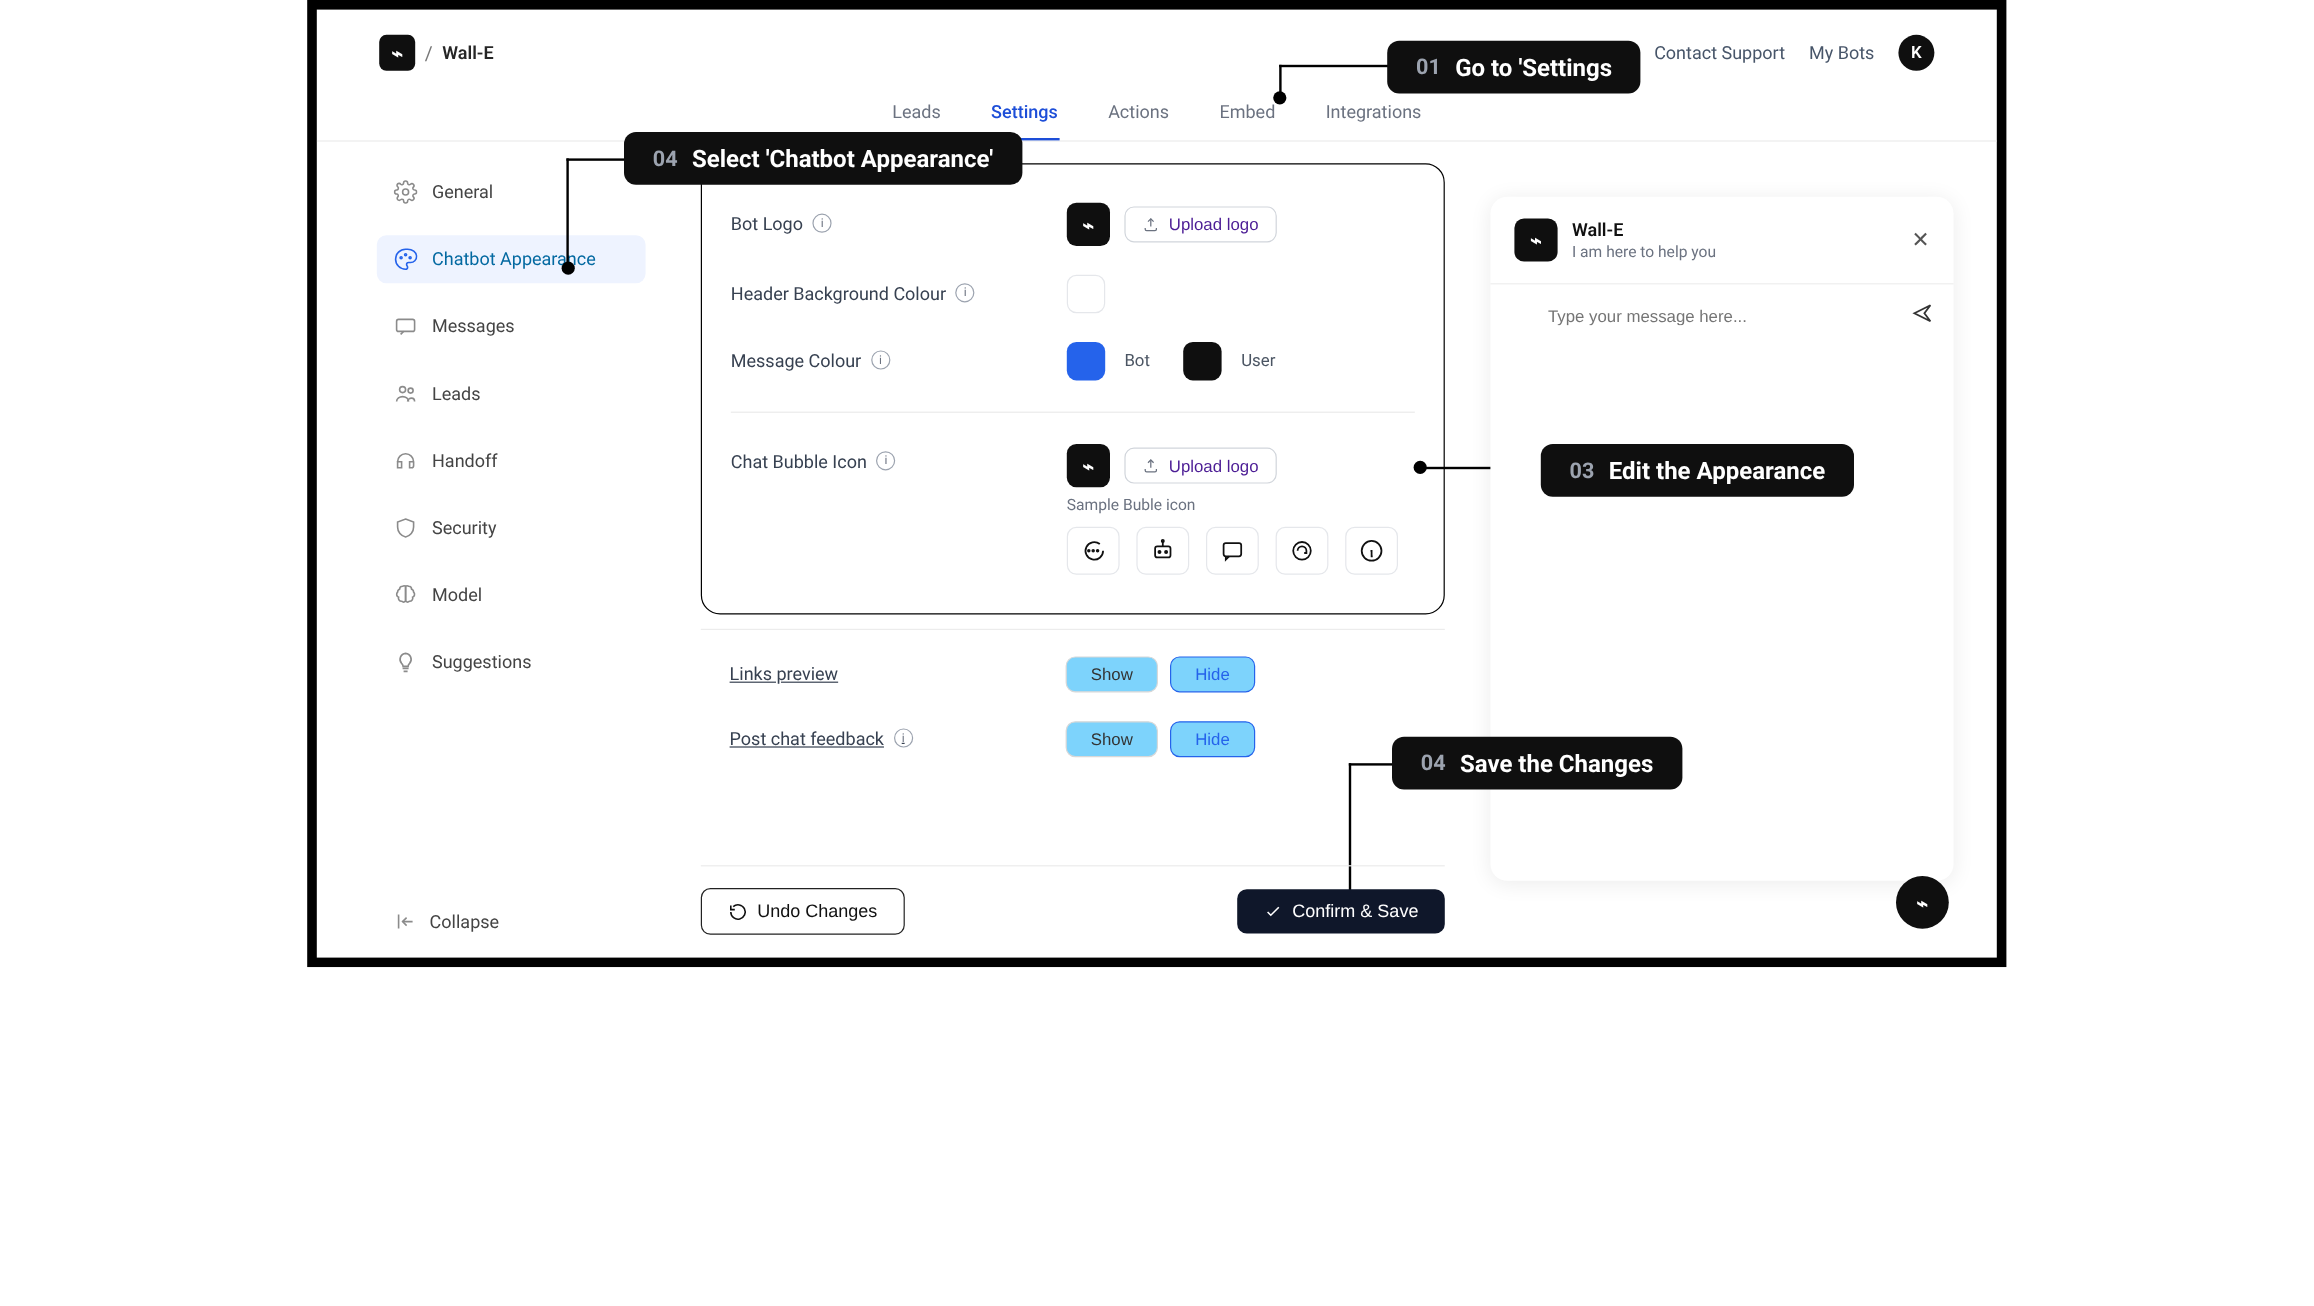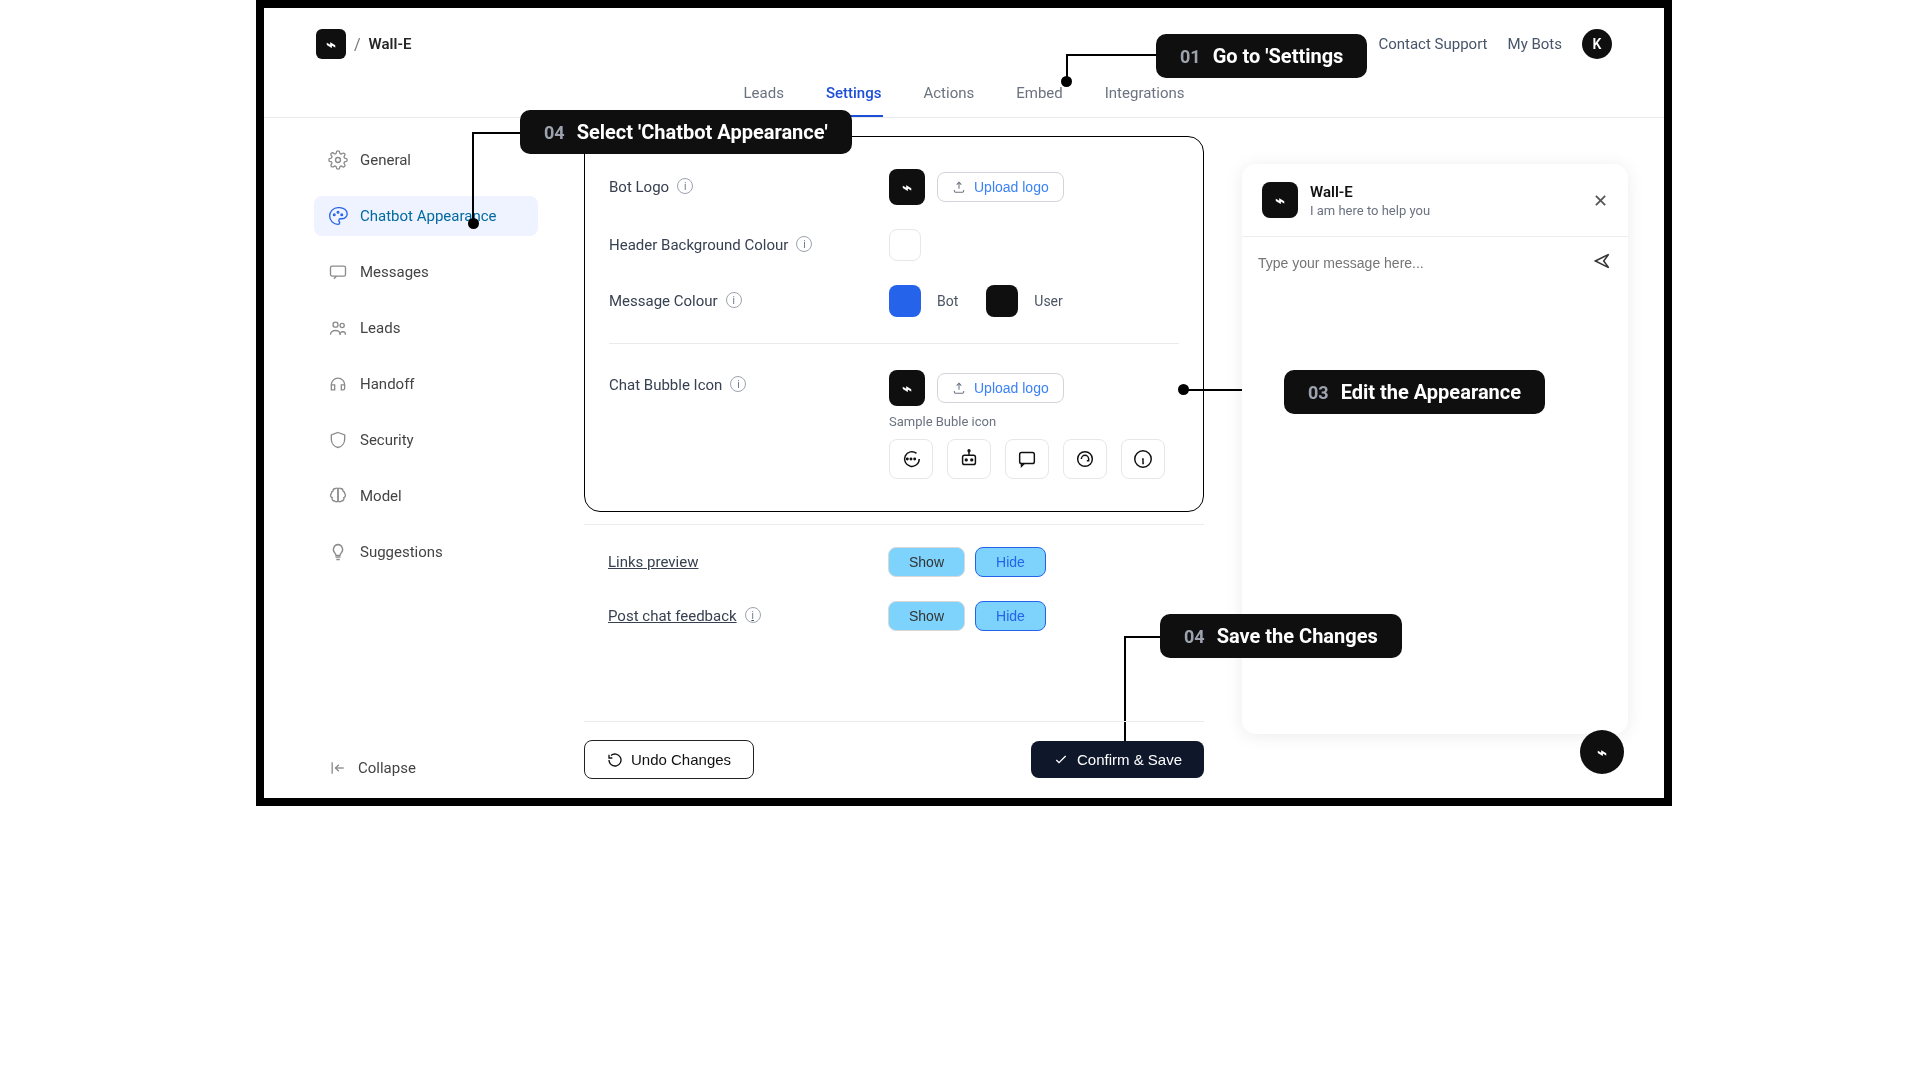--- a/index.html
+++ b/index.html
@@ -28,21 +28,21 @@
   .side-item.active .side-icon svg { stroke:#2563eb; }
   .collapse-row { margin-top:auto; margin-bottom:20px; display:flex; align-items:center; gap:10px; color:#444; font-size:15px; cursor:pointer; padding-left:14px; }
   
   .main { flex:1; padding:18px 0 0 28px; position:relative; }
   .panel { border:1.6px solid #000; border-radius:16px; width:620px; padding:20px 24px; }
   .row { display:flex; align-items:center; padding:12px 0; }
   .row-label { width:280px; color:#374151; font-size:15px; display:flex; align-items:flex-start; gap:8px; }
   .info-dot { width:16px; height:16px; border:1px solid #9ca3af; border-radius:50%; display:inline-flex; align-items:center; justify-content:center; font-size:10px; color:#6b7280; }
   .row-ctrl { display:flex; align-items:center; gap:12px; }
   .mini-logo { width:36px; height:36px; border-radius:8px; background:#0f0f0f; display:flex; align-items:center; justify-content:center; color:#fff; font-weight:700; }
-  .upload-btn { border:1px solid #d1d5db; border-radius:8px; padding:6px 14px; display:flex; align-items:center; gap:8px; color:#3b82f6; font-size:14px; background:#fff; cursor:pointer; }
+  .upload-btn { border:1px solid #d1d5db; border-radius:8px; padding:6px 14px; display:flex; align-items:center; gap:8px; color:#4c1d95; font-size:14px; background:#fff; cursor:pointer; }
   .upload-btn svg { width:14px; height:14px; stroke:#6b7280; fill:none; stroke-width:1.8; }
   .swatch { width:32px; height:32px; border-radius:8px; }
   .swatch.white { border:1px solid #e5e7eb; background:#fff; }
   .swatch.blue { background:#2563eb; }
   .swatch.black { background:#0f0f0f; }
   .swatch-label { color:#4b5563; font-size:14px; margin-left:4px; margin-right:16px; }
   .hr { border:none; border-top:1px solid #eaeaea; margin:14px 0; }
   .sample-label { color:#6b7280; font-size:13px; margin:8px 0 10px 0; }
   .sample-row { display:flex; gap:14px; }
   .sample-ico { width:44px; height:40px; border:1px solid #e5e7eb; border-radius:8px; display:flex; align-items:center; justify-content:center; cursor:pointer; }
@@ -62,21 +62,21 @@
   
   .preview { position:absolute; right:36px; top:156px; width:386px; height:570px; border-radius:14px; background:#fff; box-shadow:0 2px 18px rgba(0,0,0,0.08); display:flex; flex-direction:column; }
   .prev-head { display:flex; align-items:center; padding:18px 20px; gap:12px; }
   .prev-title { font-weight:600; font-size:15px; }
   .prev-sub { color:#6b7280; font-size:13px; margin-top:2px; }
   .prev-x { margin-left:auto; font-size:18px; cursor:pointer; color:#555; }
   .prev-body { padding:6px 18px; flex:1; }
   .bubble.bot { background:#2161ff; color:#fff; border-radius:10px; padding:12px 14px; display:inline-block; font-size:14px; max-width:80%; }
   .bubble.user { background:#0f0f0f; color:#fff; border-radius:8px; padding:8px 12px; display:inline-block; font-size:14px; float:right; margin-top:22px; }
   .prev-input { border-top:1px solid #eee; padding:14px 16px; display:flex; align-items:center; gap:10px; }
-  .prev-input input { flex:1; border:none; outline:none; font-size:14px; color:#7f1d1d; }
+  .prev-input input { flex:1; border:none; outline:none; font-size:14px; color:#7f1d1d;margin-left:32px; }
   .prev-foot { text-align:center; padding:10px 0 14px; color:#6b7280; font-size:13px; }
   .prev-foot b { font-weight:600; color:#333; }
   
   .fab { position:absolute; right:40px; bottom:24px; width:44px; height:44px; border-radius:50%; background:#0f0f0f; color:#fff; display:flex; align-items:center; justify-content:center; font-weight:700; }
   
   .callout { position:absolute; background:#0f0f0f; color:#fff; border-radius:10px; padding:10px 24px; display:flex; align-items:center; gap:12px; z-index:50; }
   .callnum { color:#9ca3af; font-weight:700; font-size:18px; }
   .calltext { font-weight:700; font-size:20px; white-space:nowrap; }
   .dot { width:11px; height:11px; background:#000; border-radius:50%; position:absolute; }
   .hline { position:absolute; height:2px; background:#000; }

